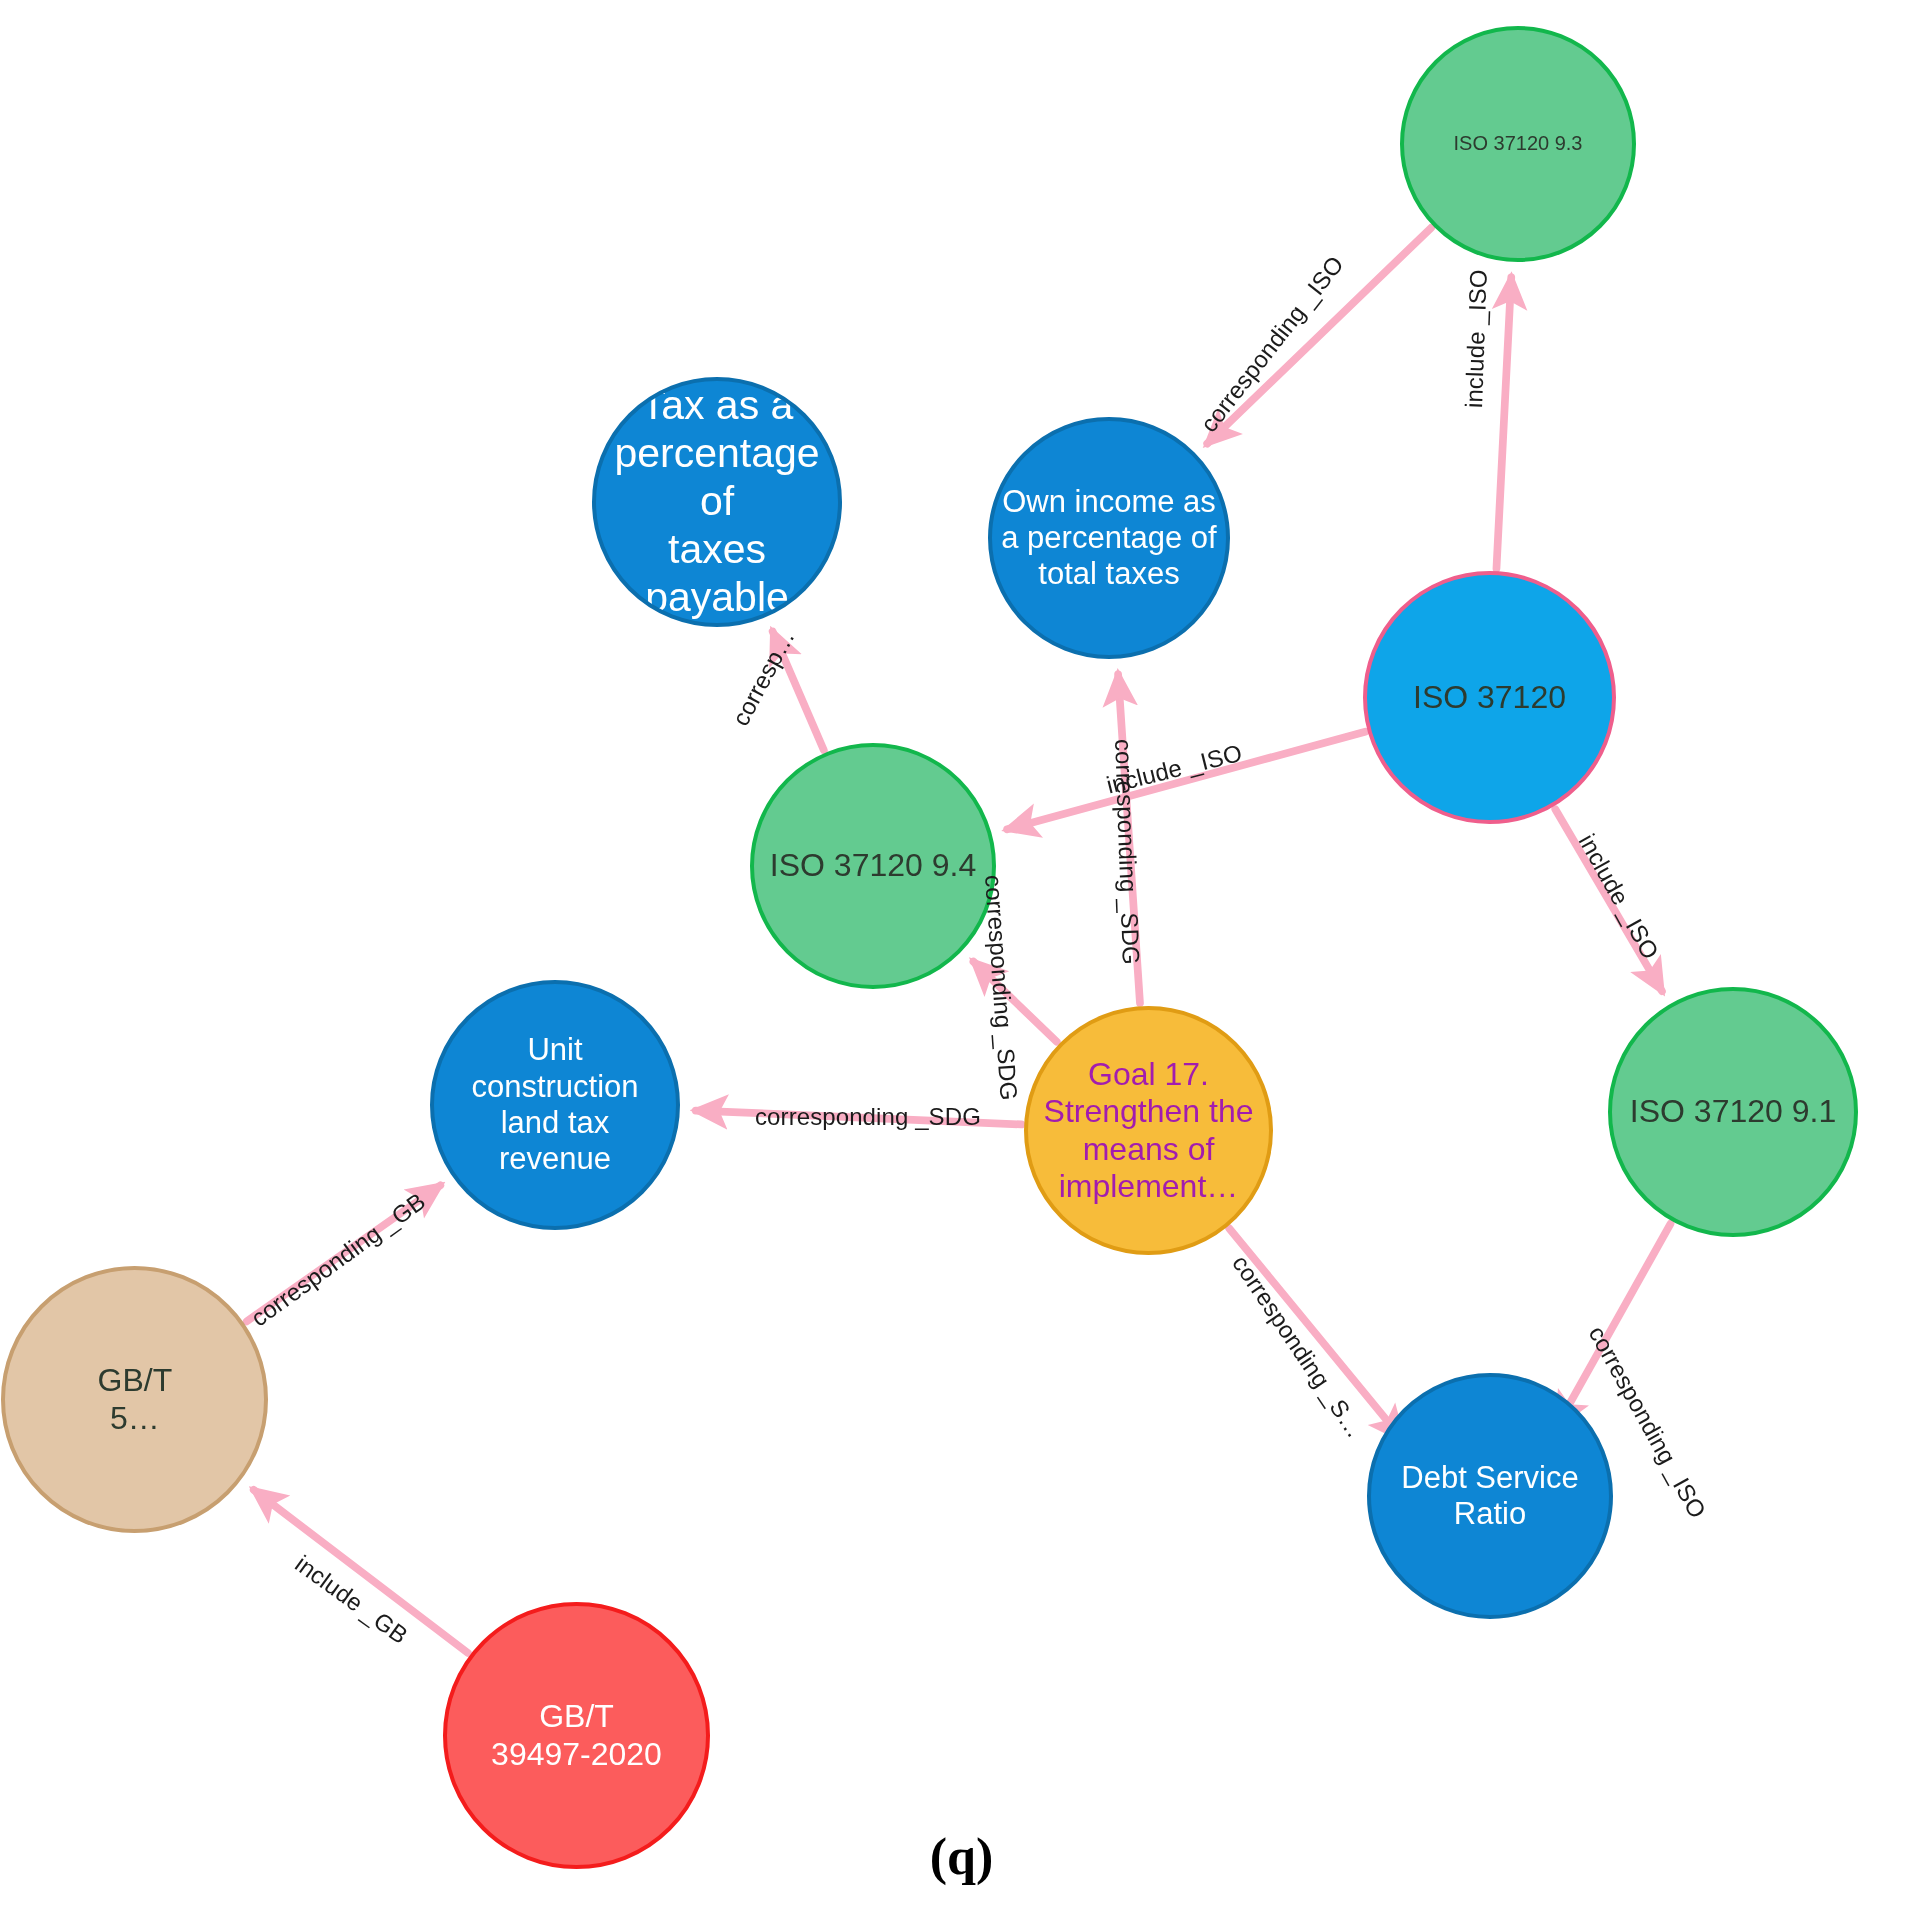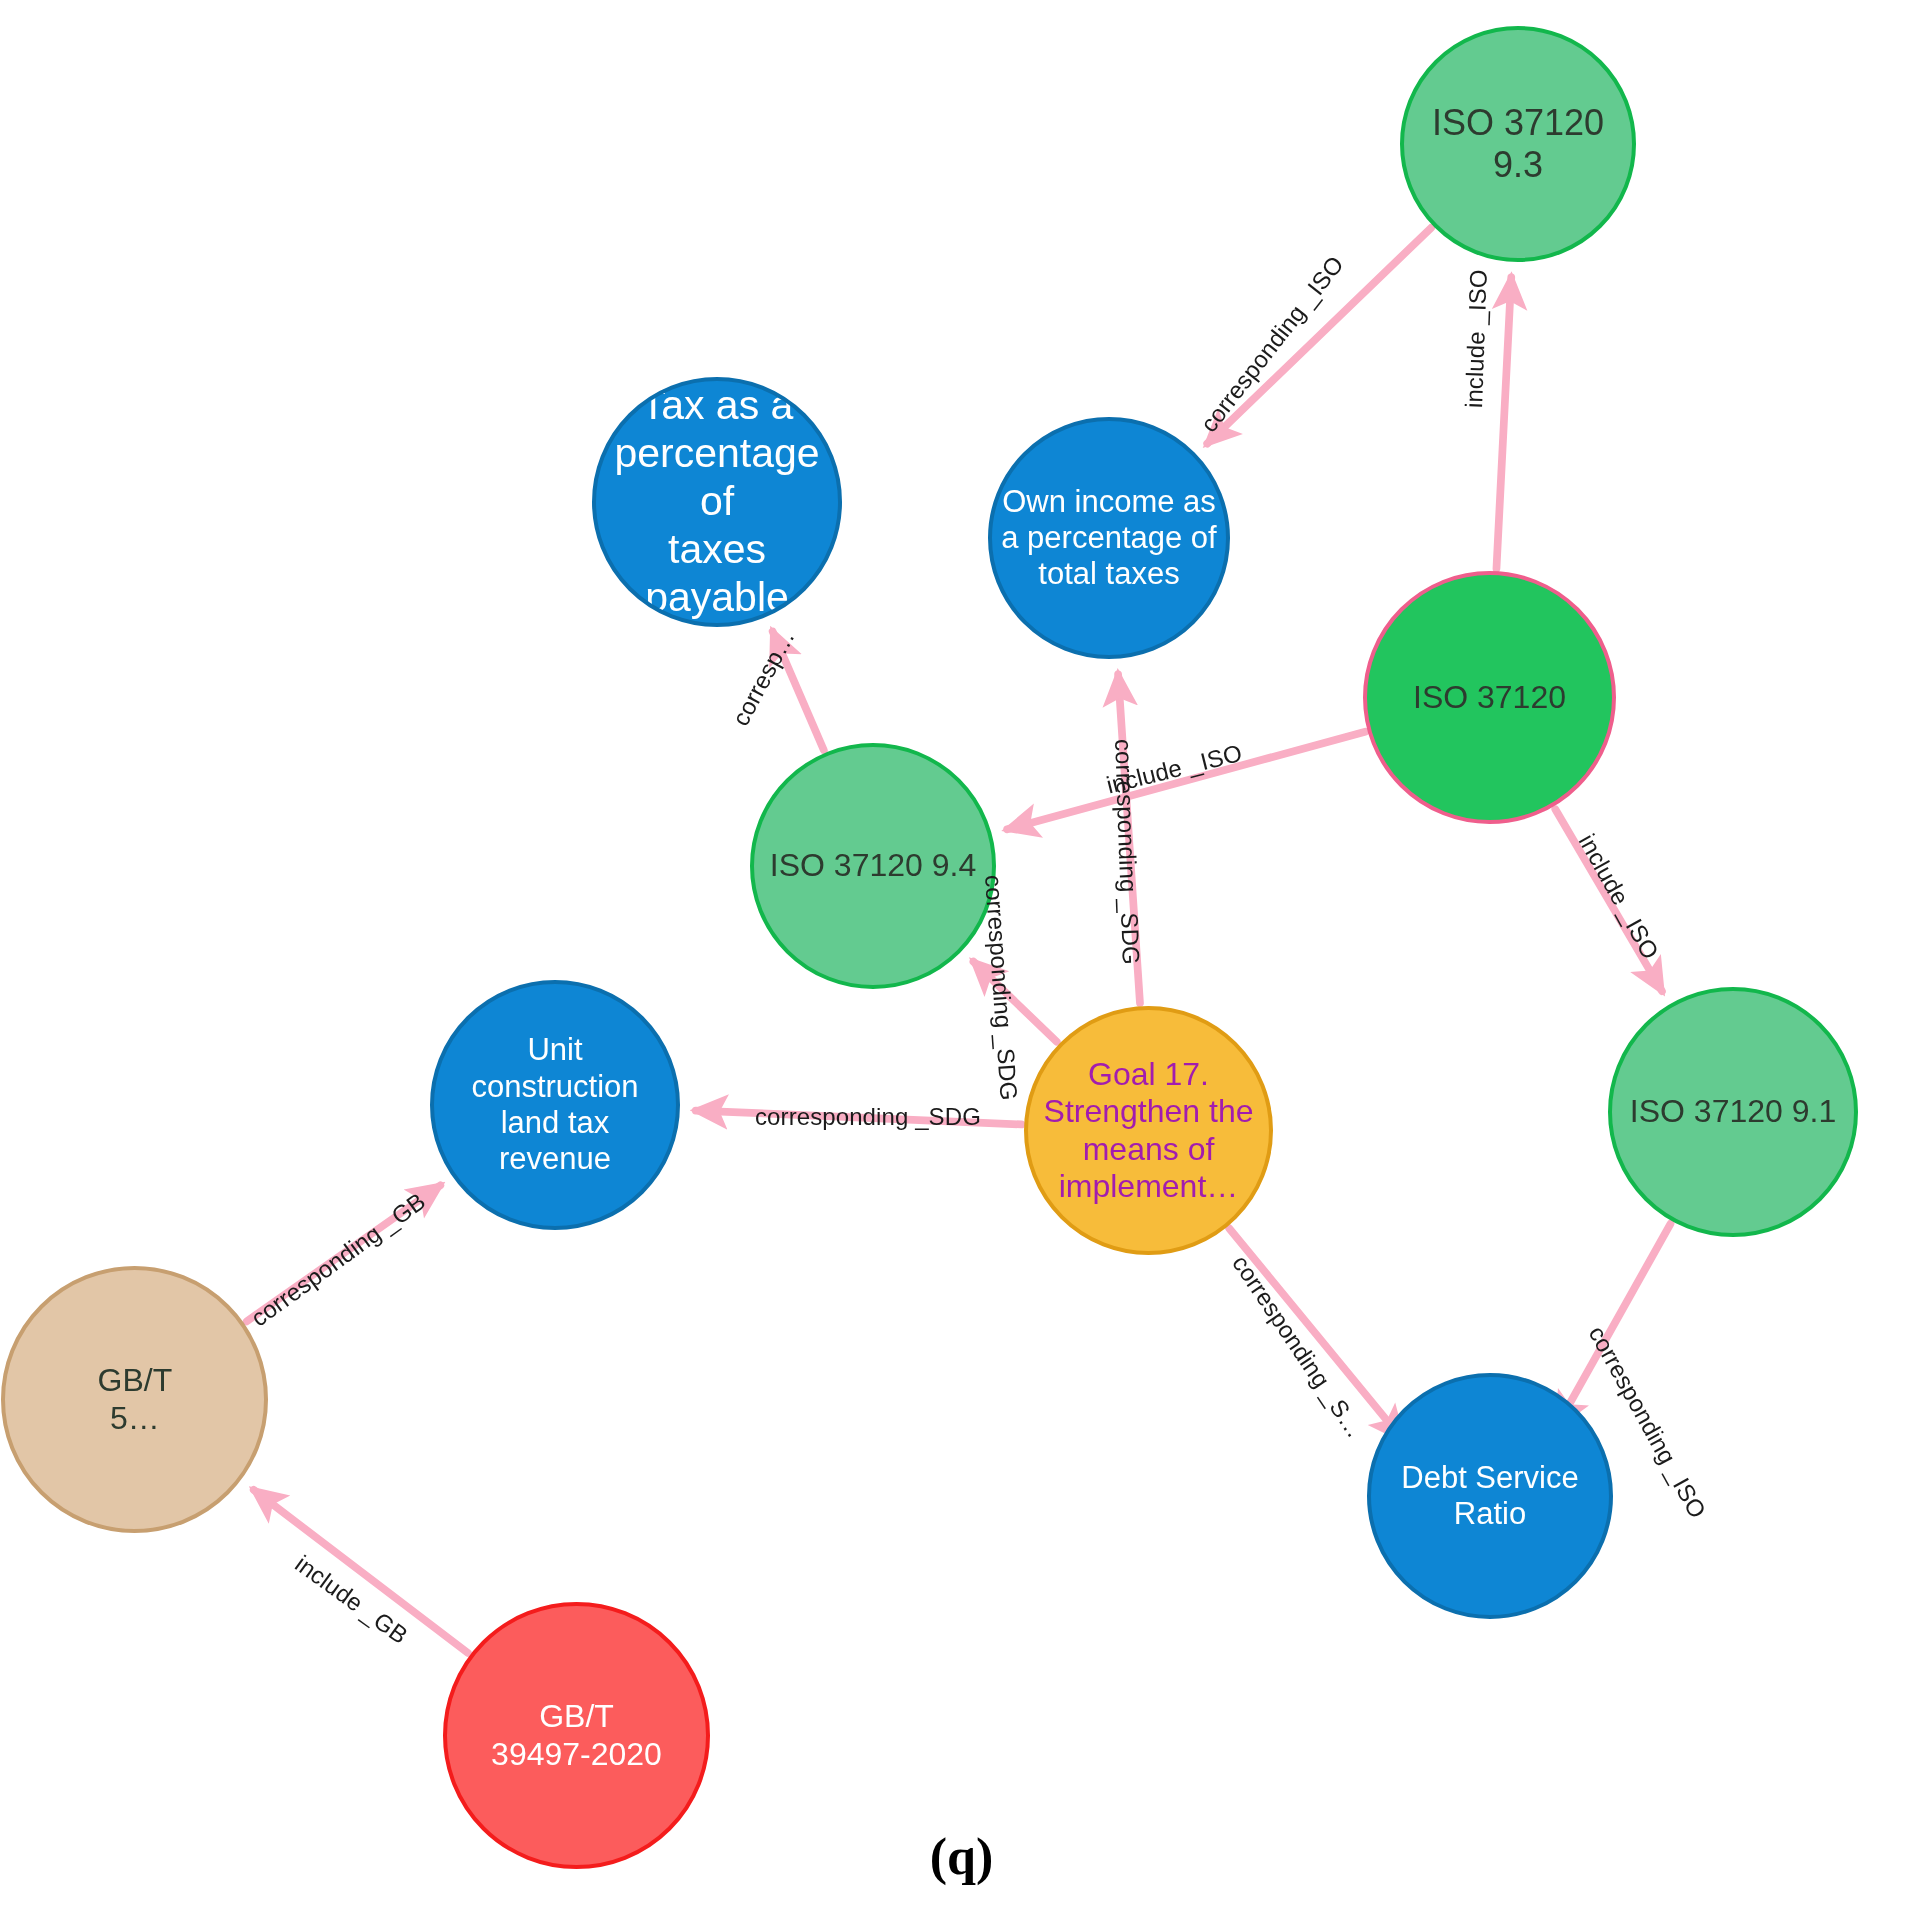--- a/index.html
+++ b/index.html
@@ -77,34 +77,34 @@
       <line x1="1172.1049467351147" y1="1067.6379258388083" x2="1099.2123500166317" y2="898.6447755990969" stroke="#f9aec4" stroke-width="11" stroke-linecap="round" marker-end="url(#ah)"></line>
       <line x1="1503.5356271924347" y1="1482.540654282239" x2="1384.997135044698" y2="1368.5496746209883" stroke="#f9aec4" stroke-width="11" stroke-linecap="round" marker-end="url(#ah)"></line>
       <line x1="2213.080002479056" y1="1151.7202354411652" x2="2364.8260842618956" y2="1410.4780049552553" stroke="#f9aec4" stroke-width="11" stroke-linecap="round" marker-end="url(#ah)"></line>
       <line x1="1453.164428303355" y1="1600.2866343826076" x2="989.818311267011" y2="1580.5230559308204" stroke="#f9aec4" stroke-width="11" stroke-linecap="round" marker-end="url(#ah)"></line>
       <line x1="2376.980189275803" y1="1741.7434197018197" x2="2216.3566083113565" y2="2028.1733314216567" stroke="#f9aec4" stroke-width="11" stroke-linecap="round" marker-end="url(#ah)"></line>
       <line x1="1748.8475156730483" y1="1747.8965623013264" x2="1995.0002177481185" y2="2047.7368907549098" stroke="#f9aec4" stroke-width="11" stroke-linecap="round" marker-end="url(#ah)"></line>
       <line x1="350.75618676135105" y1="1880.4989992646028" x2="626.3338280810814" y2="1686.9494852942237" stroke="#f9aec4" stroke-width="11" stroke-linecap="round" marker-end="url(#ah)"></line>
       <line x1="665.6298365711028" y1="2352.5016908932917" x2="360.6931682831247" y2="2120.400214075372" stroke="#f9aec4" stroke-width="11" stroke-linecap="round" marker-end="url(#ah)"></line>
     </svg>
   <div id="nodes-layer">
-      <div class="node" style="left: 1400px; top: 26px; width: 236px; height: 236px; background: rgb(99, 203, 144); border: 4.9px solid rgb(18, 183, 76); color: rgb(45, 59, 47); font-size: 36px;">
+      <div class="node" style="left: 1400px; top: 26px; width: 236px; height: 236px; background: rgb(99, 203, 144); border: 4.9px solid rgb(18, 183, 76); color: rgb(45, 59, 47); font-size: 20px;">
         <span class="node-label">ISO 37120 9.3</span>
       </div>
       <div class="node" style="left: 592px; top: 377px; width: 250px; height: 250px; background: rgb(14, 134, 212); border: 4.9px solid rgb(11, 111, 174); color: rgb(255, 255, 255); font-size: 41px;">
         <span class="node-label">Tax as a
 percentage of
 taxes payable</span>
       </div>
       <div class="node" style="left: 988px; top: 417px; width: 242px; height: 242px; background: rgb(14, 134, 212); border: 4.9px solid rgb(11, 111, 174); color: rgb(255, 255, 255); font-size: 31px;">
         <span class="node-label">Own income as
 a percentage of
 total taxes</span>
       </div>
-      <div class="node" style="left: 1363px; top: 571px; width: 253px; height: 253px; background: #22c55e; border: 4.9px solid rgb(239, 94, 140); color: rgb(45, 59, 47); font-size: 32px; text-align: right;">
+      <div class="node" style="left: 1363px; top: 571px; width: 253px; height: 253px; background: #0ea5e9; border: 4.9px solid rgb(239, 94, 140); color: rgb(45, 59, 47); font-size: 32px; text-align: right;">
         <span class="node-label">ISO 37120</span>
       </div>
       <div class="node" style="left: 750px; top: 743px; width: 246px; height: 246px; background: rgb(99, 203, 144); border: 4.9px solid rgb(18, 183, 76); color: rgb(45, 59, 47); font-size: 32px; text-align: right;">
         <span class="node-label">ISO 37120 9.4</span>
       </div>
       <div class="node" style="left: 1608px; top: 987px; width: 250px; height: 250px; background: rgb(99, 203, 144); border: 4.9px solid rgb(18, 183, 76); color: rgb(45, 59, 47); font-size: 32px;">
         <span class="node-label">ISO 37120 9.1</span>
       </div>
       <div class="node" style="left: 430px; top: 980px; width: 250px; height: 250px; background: rgb(14, 134, 212); border: 4.9px solid rgb(11, 111, 174); color: rgb(255, 255, 255); font-size: 31px;">
         <span class="node-label">Unit

